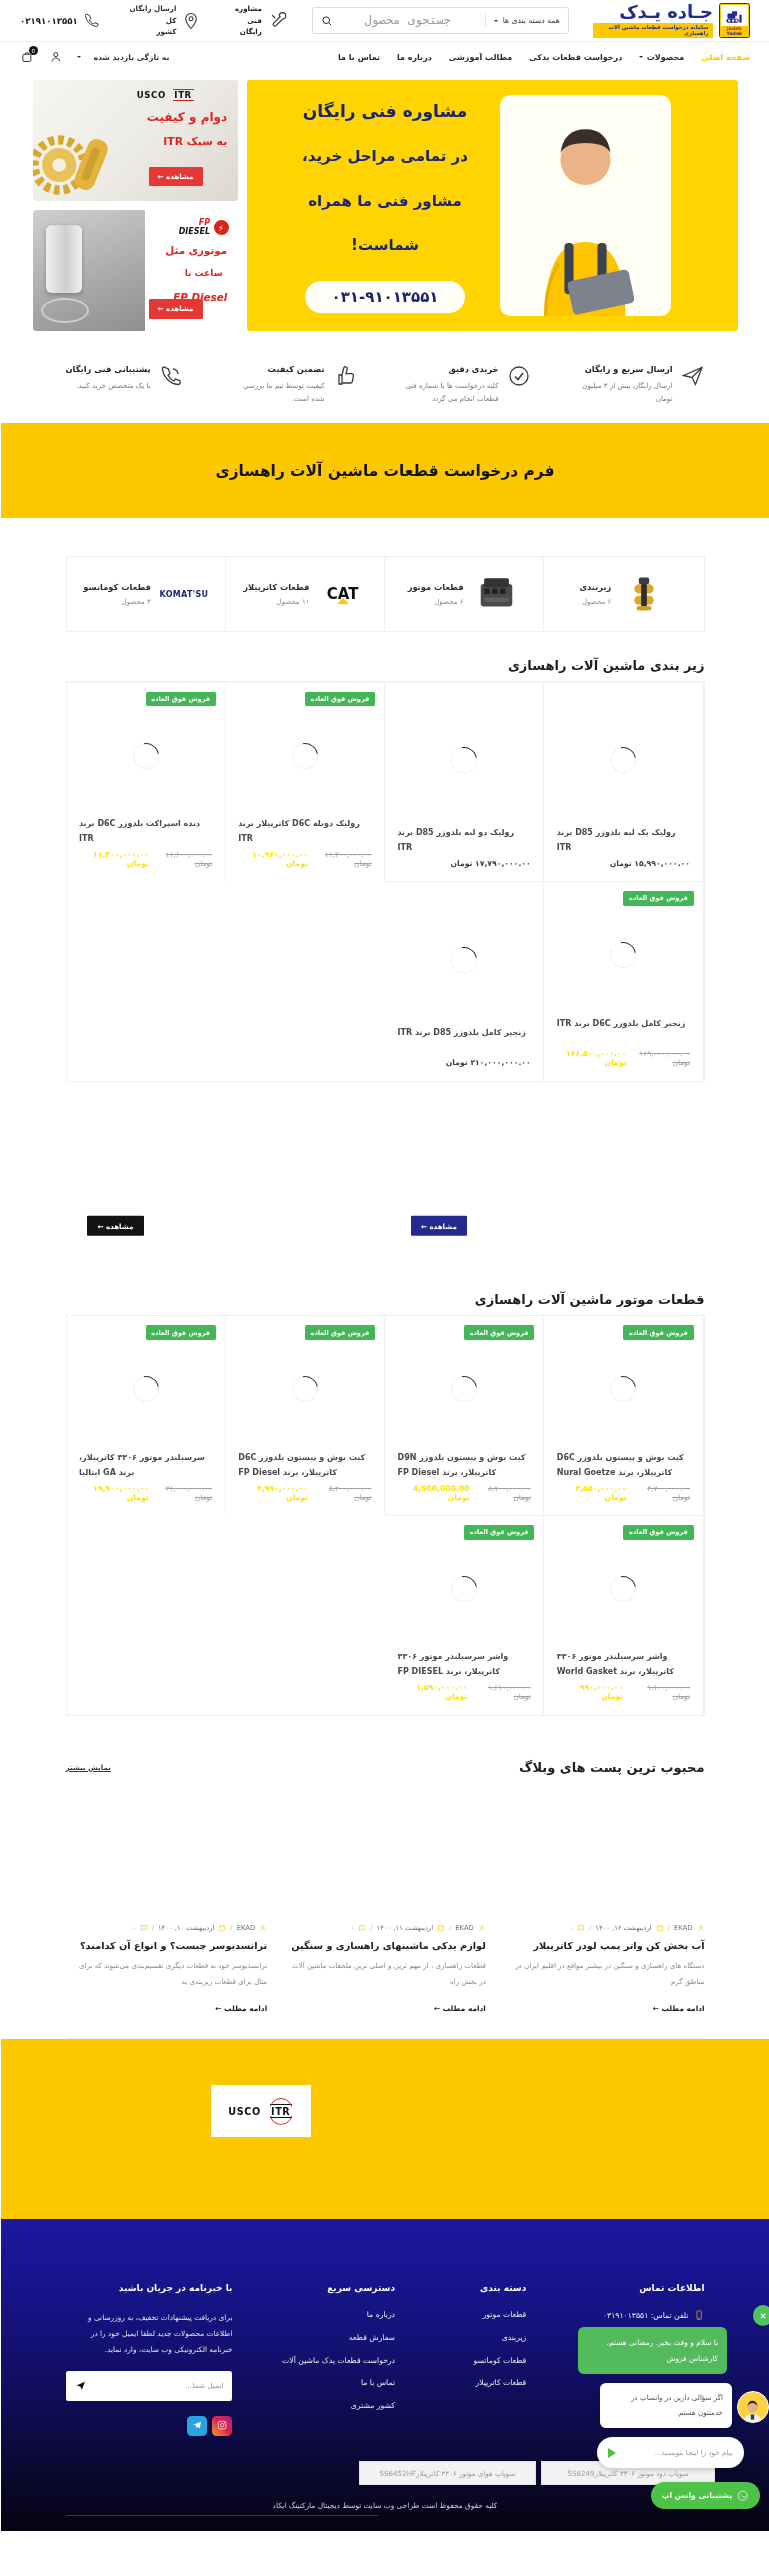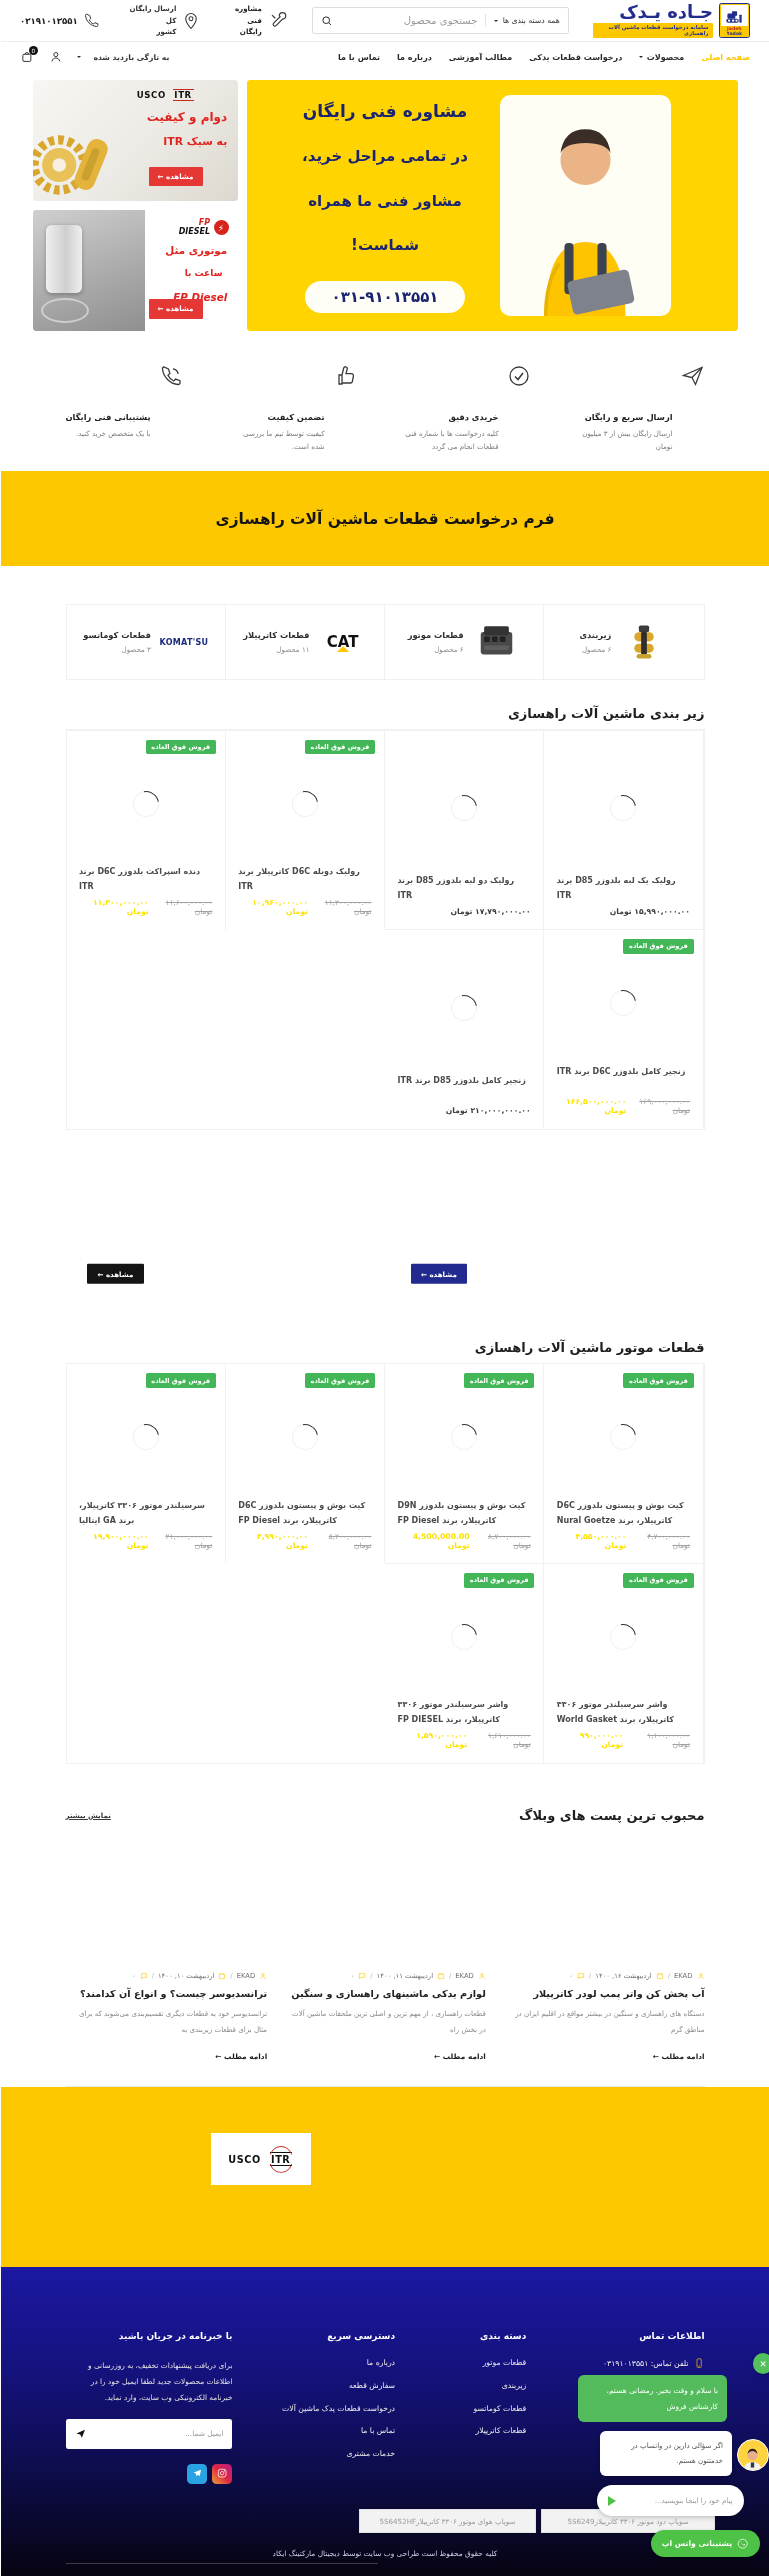--- a/index.html
+++ b/index.html
@@ -19,21 +19,21 @@
   .logo-en { background:#fdc800; width:100%; text-align:center; font-size:4.6px; font-weight:bold; color:#232d8d; padding:0.6px 0; }
   .logo-en b { color:#b3261e; }
   .word-stack { display:flex; flex-direction:column; align-items:flex-start; }
   .word-fa { font-size:18px; font-weight:900; color:#232d8d; line-height:1.05; }
   .tagline { background:#fdc800; color:#232d8d; font-size:5.4px; font-weight:bold; padding:1.1px 4.6px; border-radius:1.1px; margin-top:1.1px; }
 
   .search-box { width:285px; height:27px; border:0.6px solid #ddd; border-radius:2.3px; display:flex; align-items:center;
     margin-inline-start:24px; padding:0 8px; color:#444; background:#fff; }
   .search-cat { display:flex; align-items:center; gap:4.6px; font-size:7.7px; color:#333; white-space:nowrap; }
   .search-divider { width:0.6px; height:12.5px; background:#e3e3e3; margin:0 8px; }
-  .search-placeholder { flex:1; font-size:10px; color:#9a9a9a; text-align:right; }
+  .search-placeholder { flex:1; font-size:12px; color:#9a9a9a; text-align:center;font-family:Liberation Mono, monospace; }
   .search-box .mag { margin-inline-start:5.7px; display:flex; }
 
   .hinfo { display:flex; align-items:center; gap:5.7px; margin-inline-start:25px; }
   .hinfo .txt { font-size:7.1px; color:#222; font-weight:bold; line-height:1.6; text-align:right; }
   .hinfo .txt.reg { font-weight:600; color:#333; }
   .hinfo svg { flex:none; }
   .hphone { font-size:8.6px; font-weight:800; color:#1d1d1d; direction:ltr; }
 
   
   .nav-bar { height:31px; border-top:0.6px solid #ededed; display:flex; align-items:center; }
@@ -79,21 +79,21 @@
   .side2-l2 { position:absolute; top:58px; right:15px; color:#e02420; font-size:9px; font-weight:800; }
   .side2-l3 { position:absolute; top:81px; right:10.3px; color:#e02420; font-size:10.3px; font-weight:900; font-style:italic; }
   .side2 .btn-red { position:absolute; bottom:12.5px; right:35px; }
   .cylinder { position:absolute; left:13.7px; top:15px; width:36px; height:68px; background:linear-gradient(90deg,#efefef,#cfcfcf 55%,#efefef); border-radius:5.7px; box-shadow:0 1.7px 4.6px rgba(0,0,0,.25); }
   .rings { position:absolute; left:8px; bottom:8px; width:48px; height:25px; border:2.3px solid #d9d9d9; border-radius:50%; opacity:.8; }
 
   
   .features { margin-top:25px; }
   .features .container { display:flex; justify-content:space-between; }
   .feat { display:flex; gap:8px; align-items:flex-start; }
-  .feat .f-txt { text-align:right;margin-top:48px; }
+  .feat .f-txt { text-align:right; }
   .feat h4 { font-size:8.3px; font-weight:800; color:#1e1e1e; margin-bottom:4.6px; }
   .feat p { font-size:7.1px; color:#7c7c7c; line-height:1.95; max-width:97px; }
 
   
   .form-band { margin-top:17px; background:#fdc800; height:95px; display:flex; align-items:center; justify-content:center; }
   .form-band h2 { font-size:15.4px; font-weight:900; color:#141414; }
 
   
   .cats { margin-top:38px; }
   .cat-grid { display:grid; grid-template-columns:repeat(4,1fr); border:0.6px solid #f0f0f0; }
@@ -772,21 +772,21 @@
         <h5>دسترسی سریع</h5>
         <div>
   <a class="f-link">درباره ما</a>
 
   <a class="f-link">سفارش قطعه</a>
 
   <a class="f-link">درخواست قطعات یدک ماشین آلات</a>
 
   <a class="f-link">تماس با ما</a>
 
-  <a class="f-link">خدمات مشتری</a>
+  <a class="f-link">کشور مشتری</a>
 </div>
       </div>
       <div class="f-col f-news">
         <h5>با خبرنامه در جریان باشید</h5>
         <p>برای دریافت پیشنهادات تخفیف، به روزرسانی و اطلاعات محصولات جدید لطفا ایمیل خود را در خبرنامه الکترونیکی وب سایت، وارد نماید.</p>
         <div class="news-input">
           <span>ایمیل شما...</span>
           <span class="send">
             <svg width="11.4" height="11.4" viewBox="0 0 24 24">
                 <path d="M3 11.5 L21 3.5 L14.5 20.5 L11 13.5 Z" fill="#111"></path>

